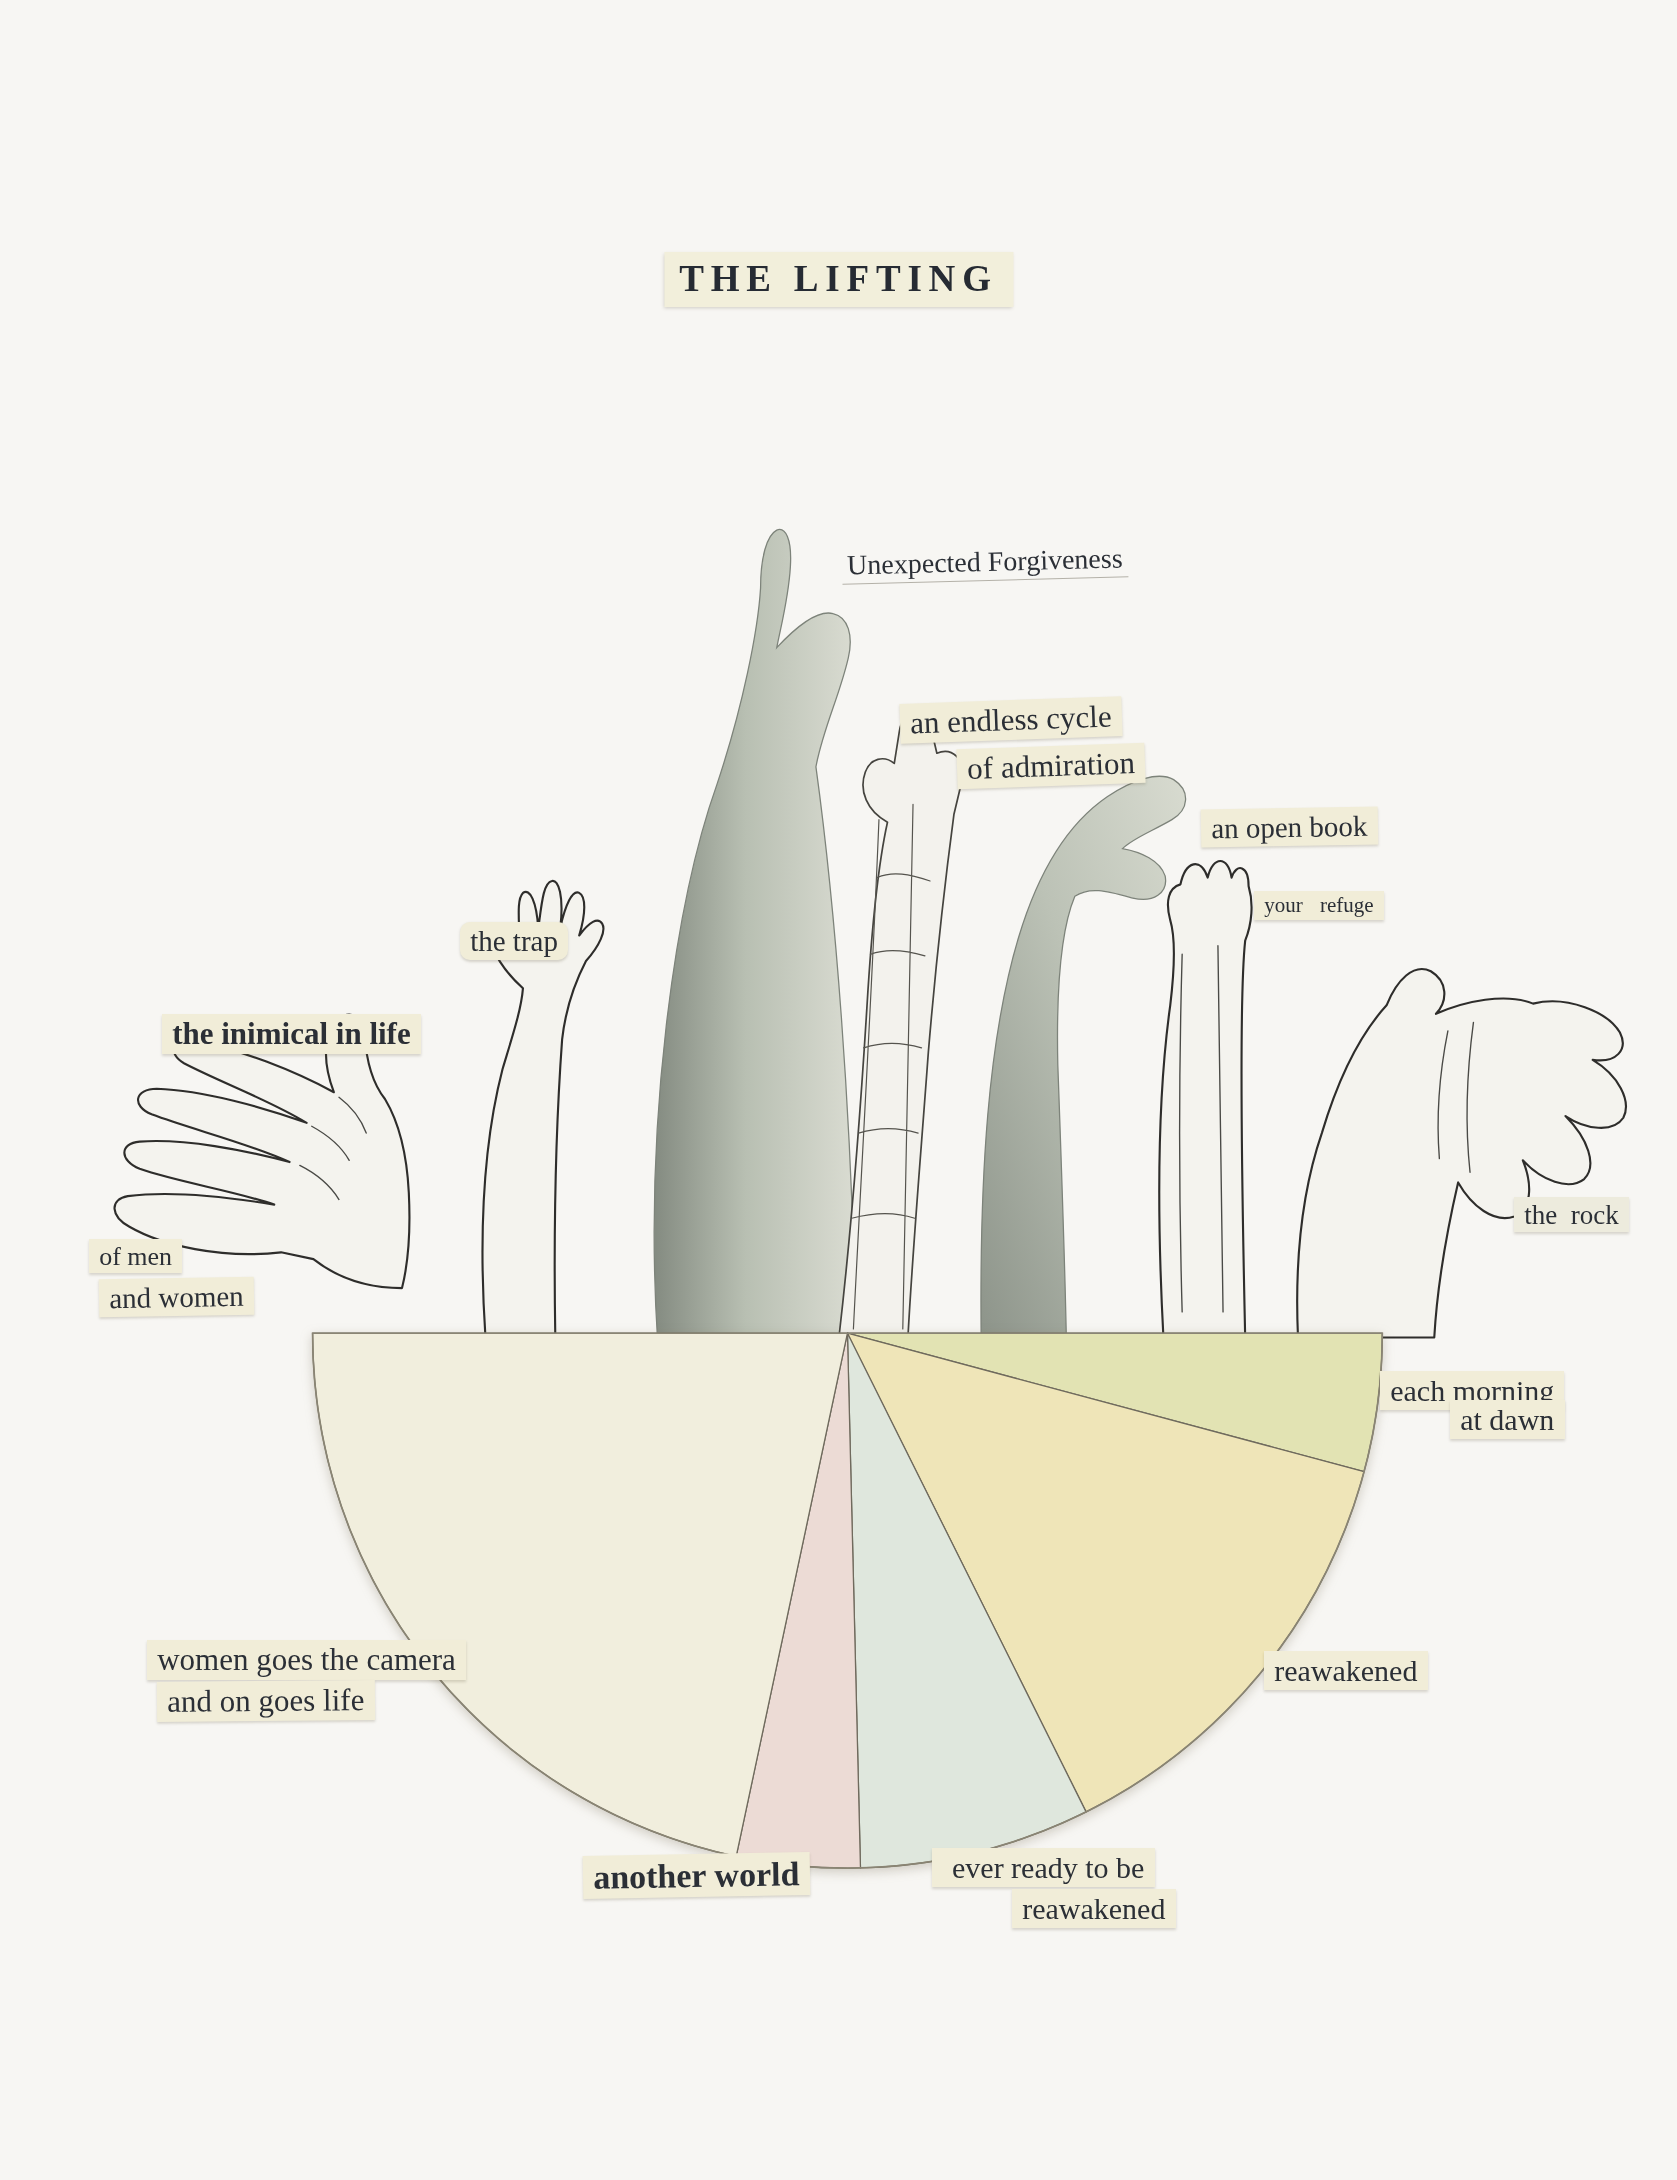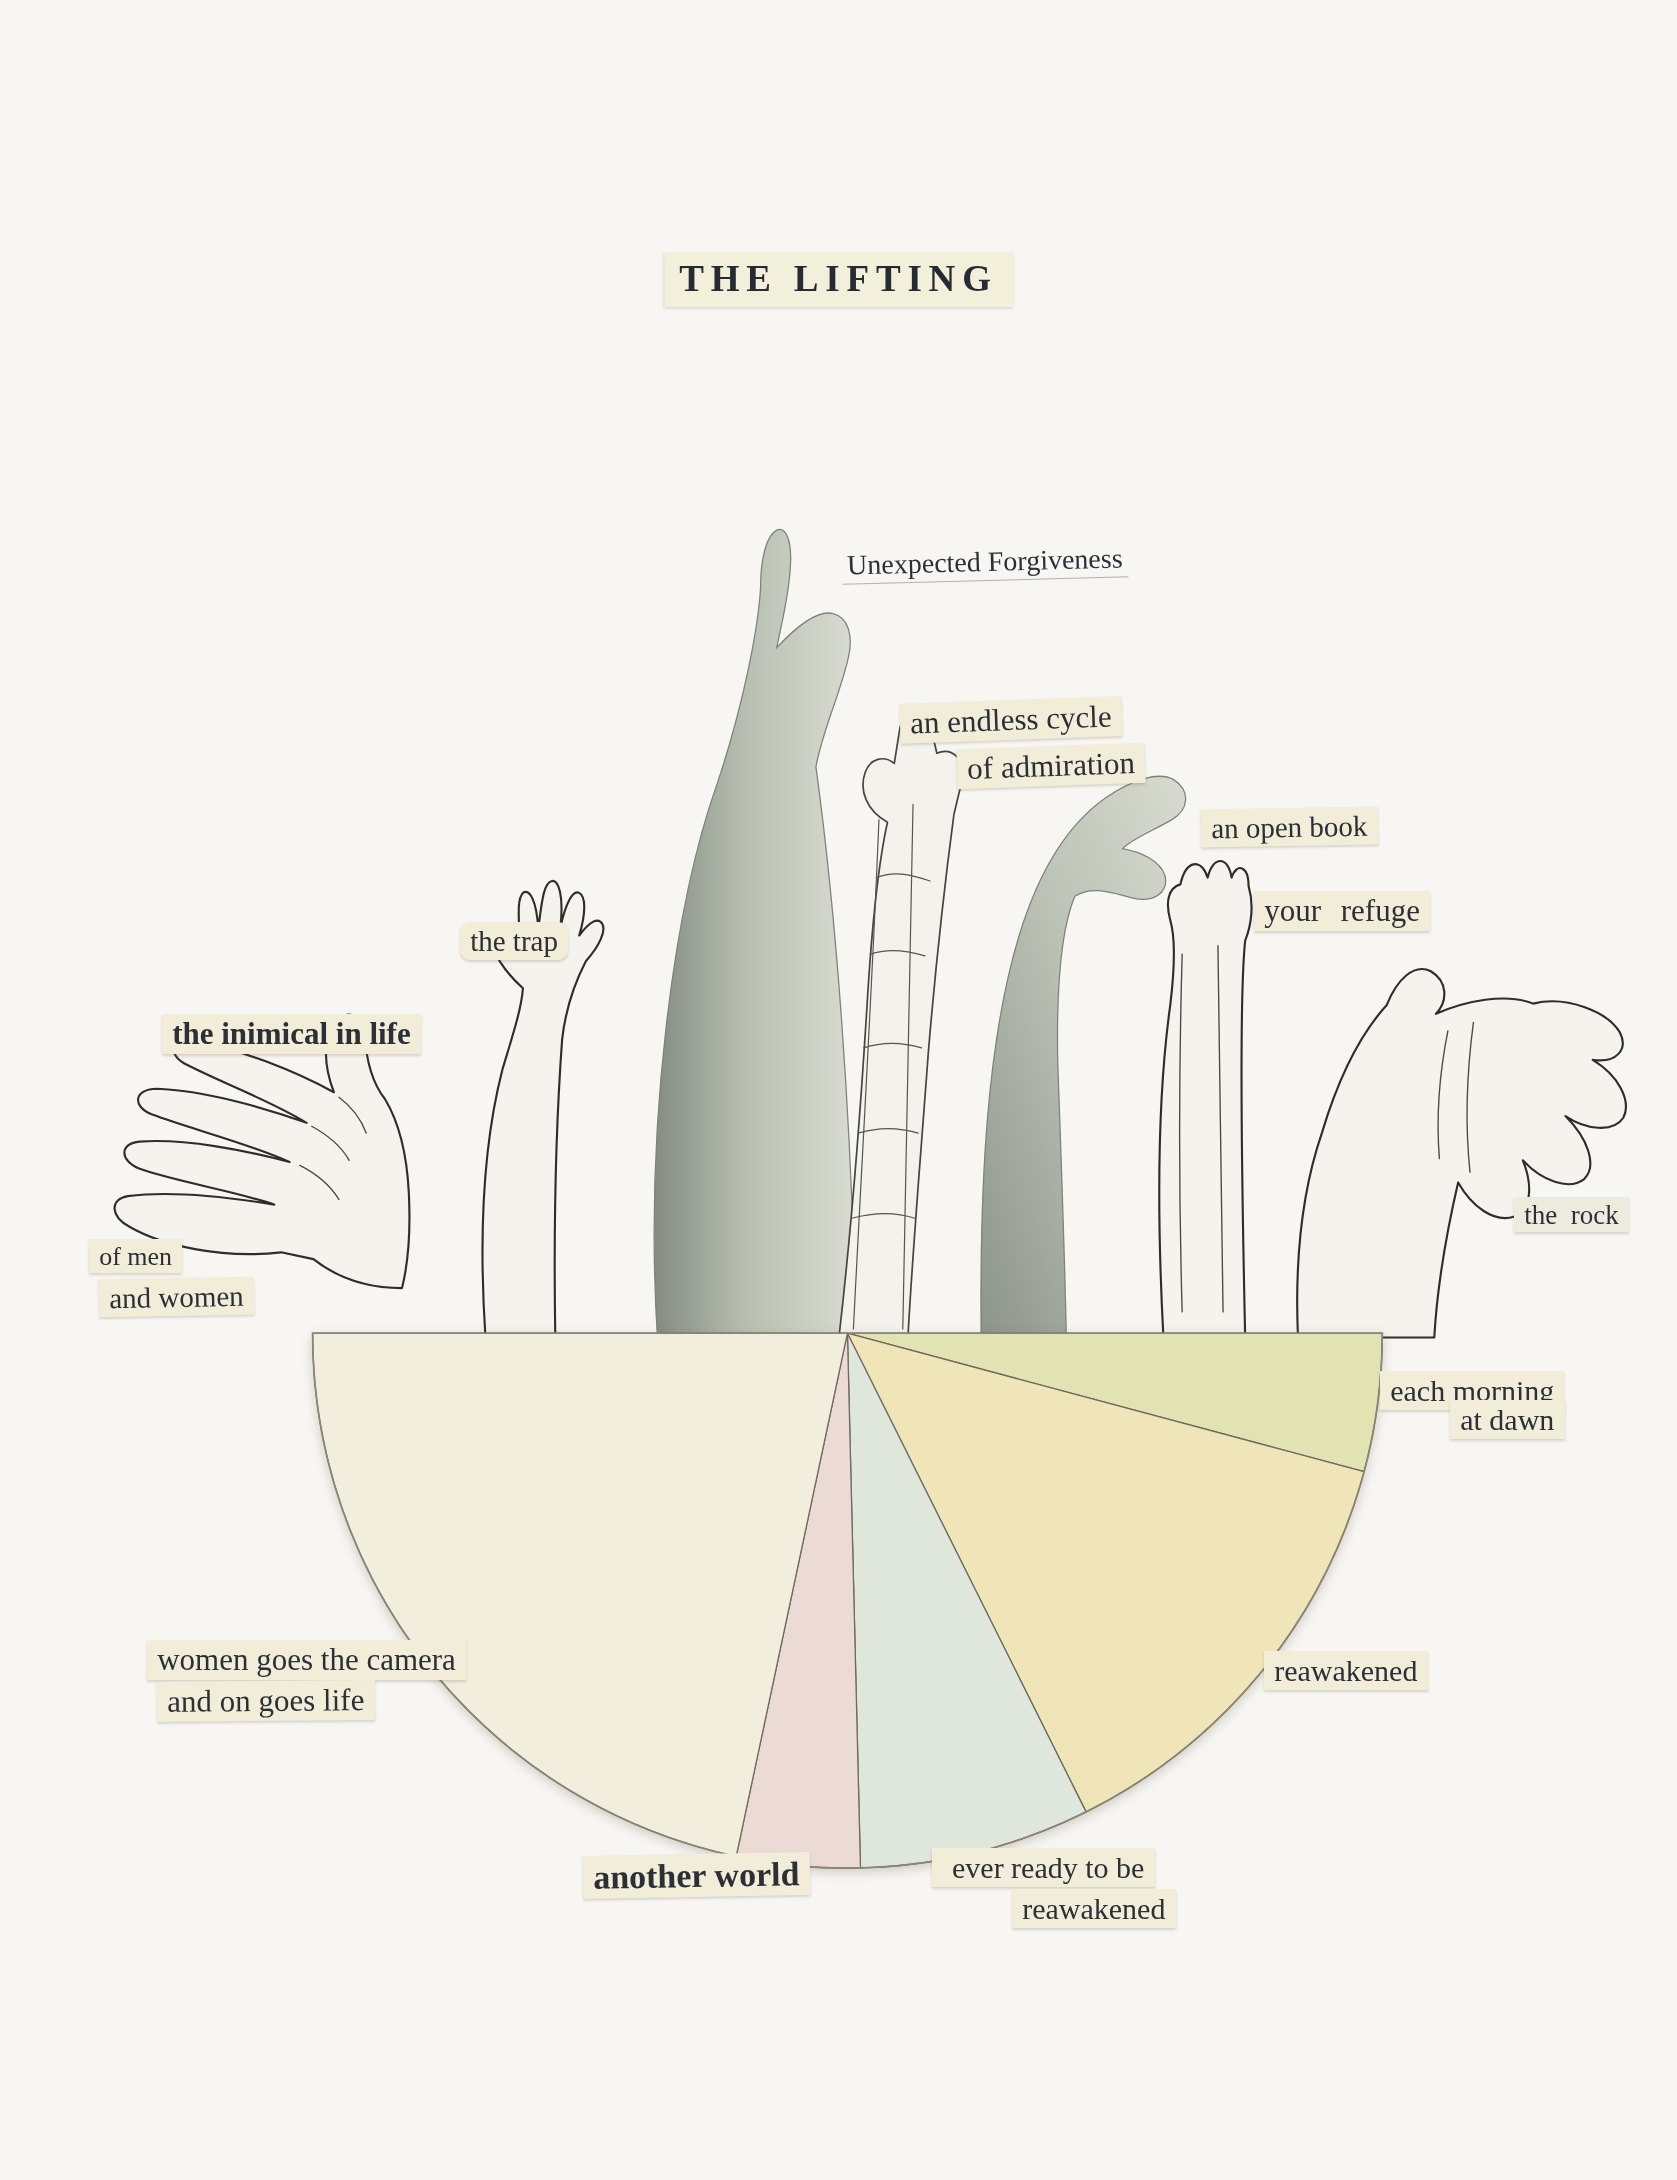--- a/index.html
+++ b/index.html
@@ -197,21 +197,21 @@
 
     <div class="title-strip">THE LIFTING</div>
 
     <div class="strip noback" style="left:842px;top:545px;font-size:28px;transform:rotate(-1.5deg);">Unexpected Forgiveness</div>
 
     <div class="strip" style="left:900px;top:700px;font-size:31px;transform:rotate(-2deg);">an endless cycle</div>
     <div class="strip" style="left:957px;top:746px;font-size:31px;transform:rotate(-2deg);">of admiration</div>
 
     <div class="strip" style="left:1201px;top:808px;font-size:29px;transform:rotate(-1deg);">an open book</div>
 
-    <div class="strip" style="left:1254px;top:891px;font-size:31px;word-spacing:12px;">your refuge</div>
+    <div class="strip" style="left:1254px;top:891px;font-size:21px;word-spacing:12px;">your refuge</div>
 
     <div class="strip" style="left:460px;top:922px;font-size:29px;border-radius:10px;">the trap</div>
 
     <div class="strip bold" style="left:162px;top:1014px;font-size:31px;">the inimical in life</div>
 
     <div class="strip" style="left:89px;top:1239px;font-size:26px;text-align:center;">of men</div>
     <div class="strip" style="left:99px;top:1278px;font-size:29px;transform:rotate(-1deg);">and women</div>
 
     <div class="strip light" style="left:1482px;top:1197px;font-size:27px;word-spacing:6.8px;">the rock</div>
 

